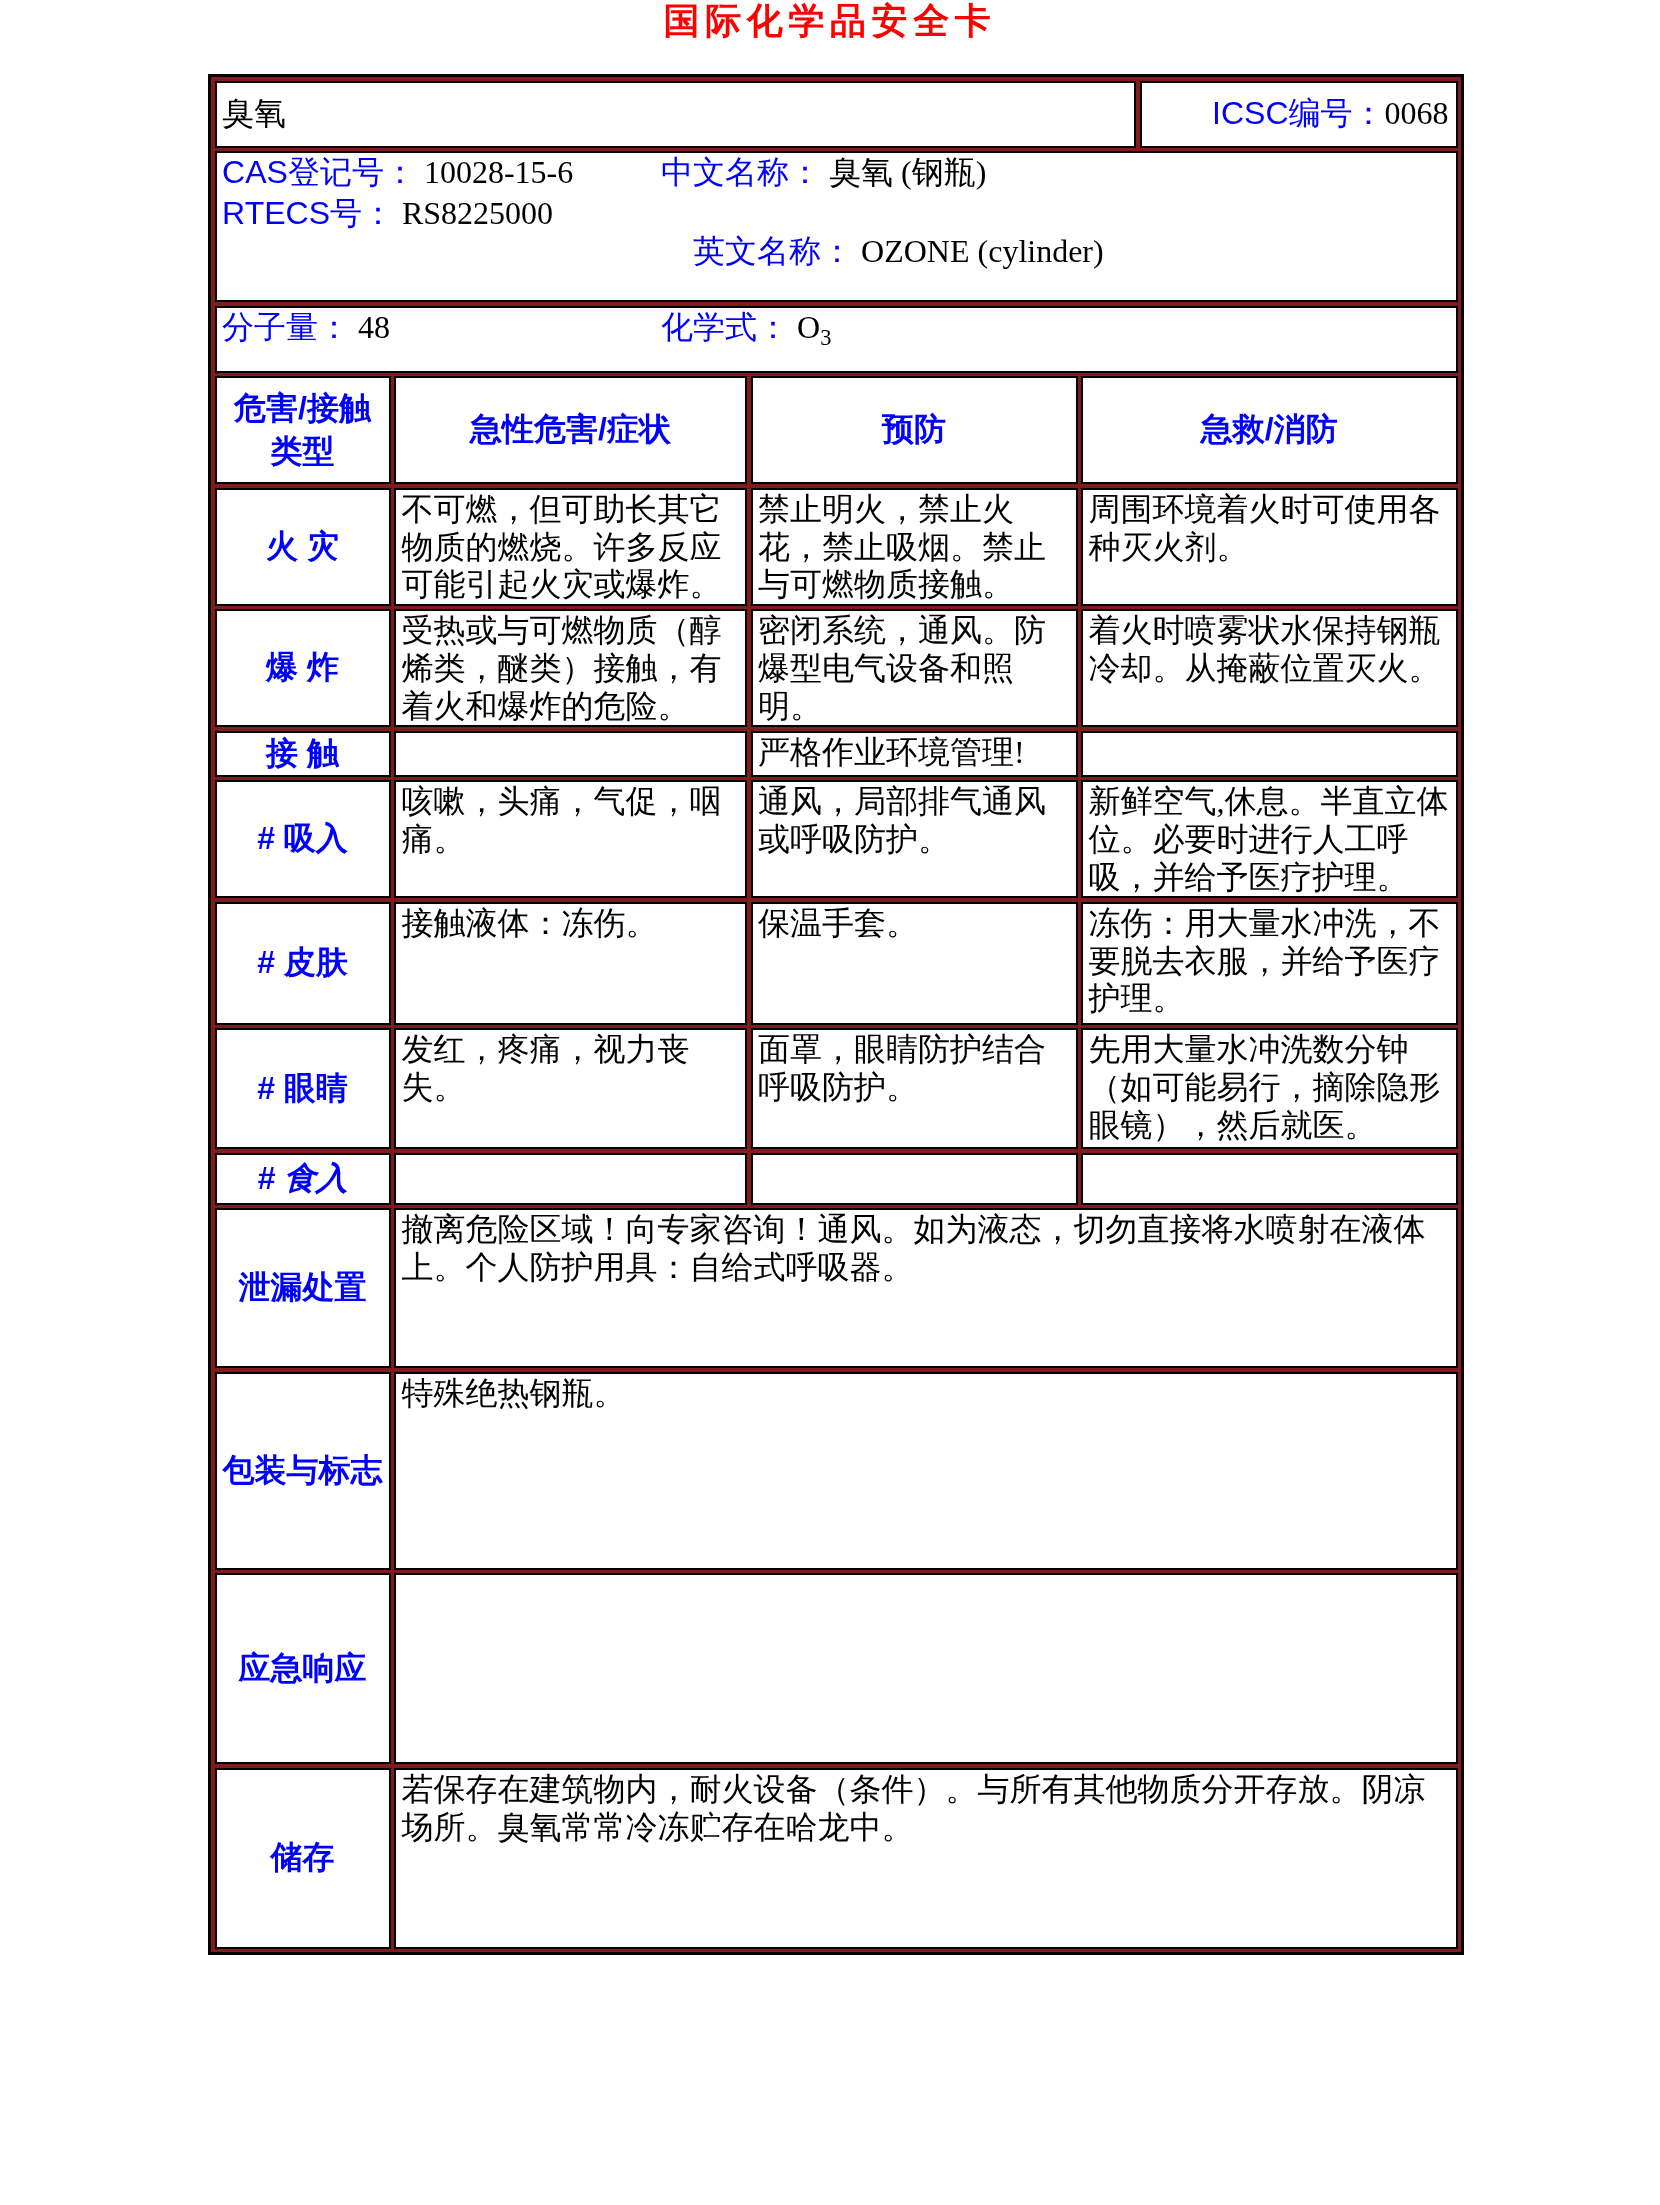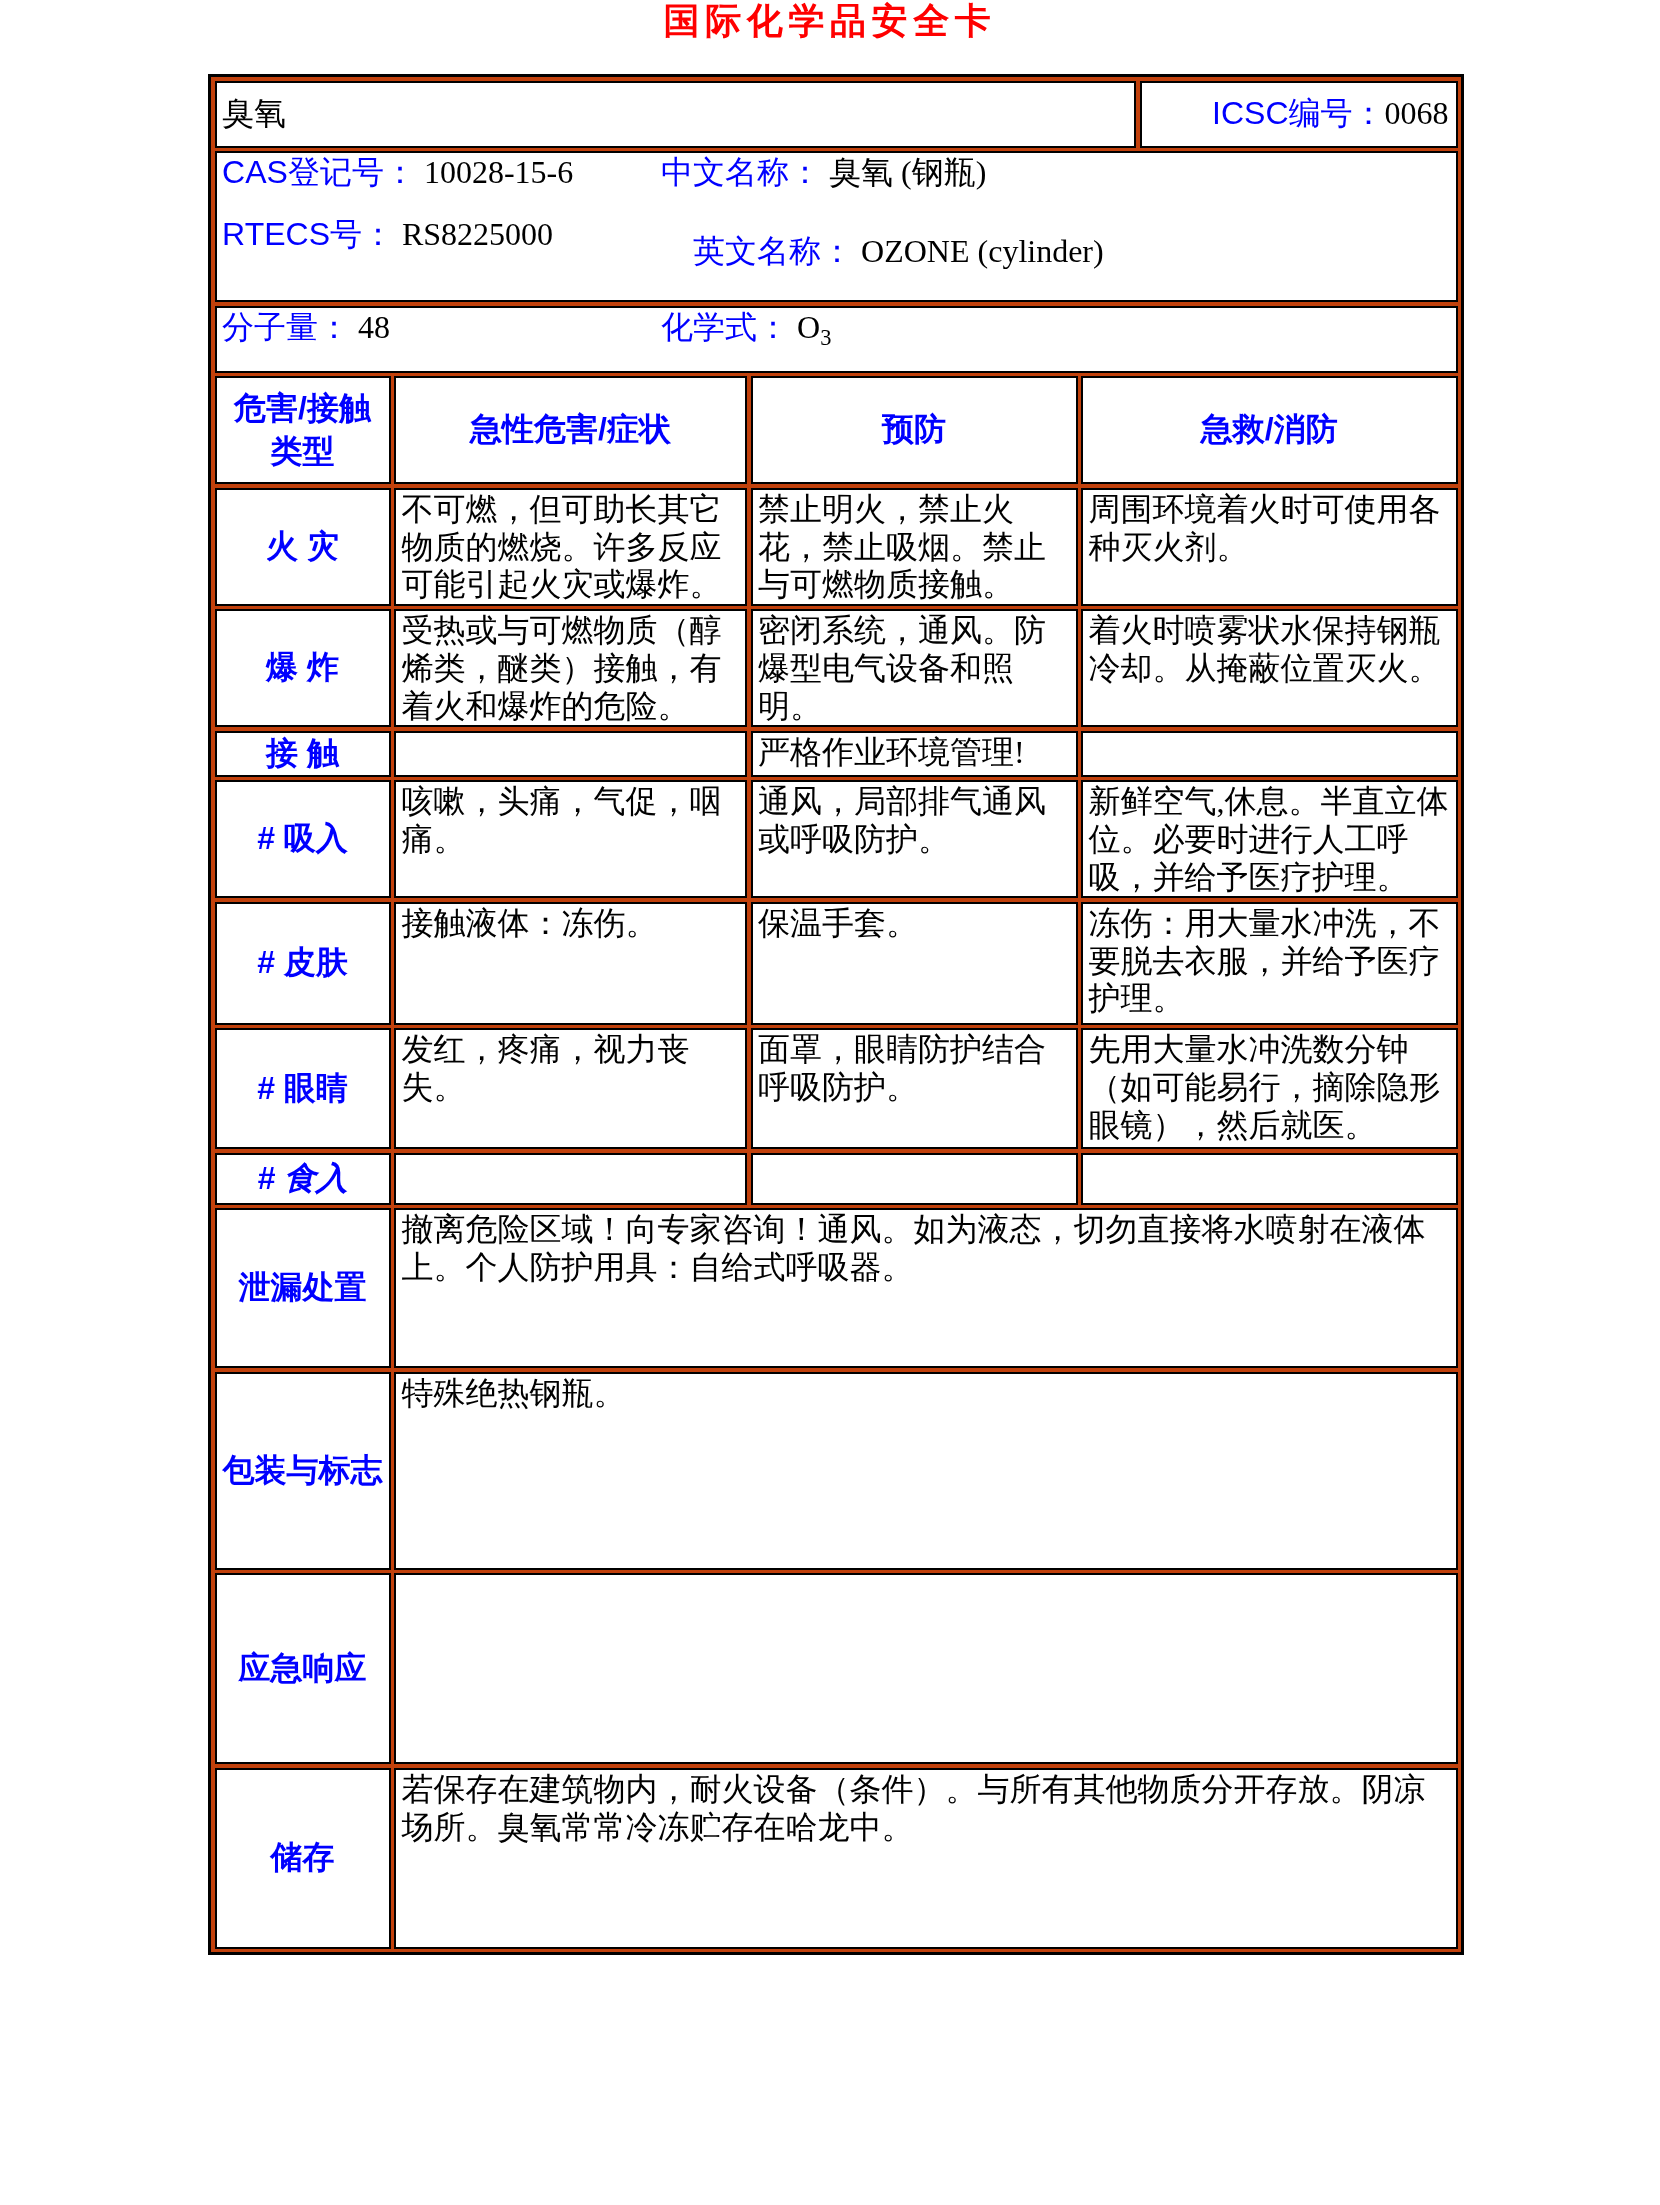--- a/index.html
+++ b/index.html
@@ -20,21 +20,21 @@
     letter-spacing: 5.6px;
     line-height: 1.0;
     font-family: "Liberation Serif", "DejaVu Serif", serif;
   }
   .card {
     position: absolute;
     left: 208px; top: 74px;
     width: 1256px;
     border: 3.5px solid #000;
     padding: 3.5px;
-    background: #c2410c;
+    background: #7f1d1d;
     display: flex; flex-direction: column; gap: 3.5px;
   }
   .row { display: flex; gap: 3.5px; }
   .cell {
     border: 2.1px solid #000;
     background: #fff;
     padding: 1.4px 5.6px;
     font-size: 32px;
     line-height: 1.18;
     overflow: hidden;
@@ -76,21 +76,21 @@
   .h-eyes   { height: 121px; }
   .h-ingest { height: 52px; font-style: italic; }
   .h-spill  { height: 160px; }
   .h-pack   { height: 198px; }
   .h-resp   { height: 191px; }
   .h-store  { height: 181px; }
   
   .ids-flex { display: flex; align-items: flex-start; }
   .ids-left { width: 439px; flex: 0 0 439px; }
   .ids-right { flex: 1; }
-  .ids-gap-sm { margin-top: 24px; }
+  .ids-gap-sm { margin-top: 3px; }
   .ids-gap-lg { margin-top: 41px; margin-left: 32px; }
   sub { font-size: 70%; }
 </style>
 </head>
 <body>
 
 <h1 class="page-title">国际化学品安全卡</h1>
 
 <div class="card">
 

